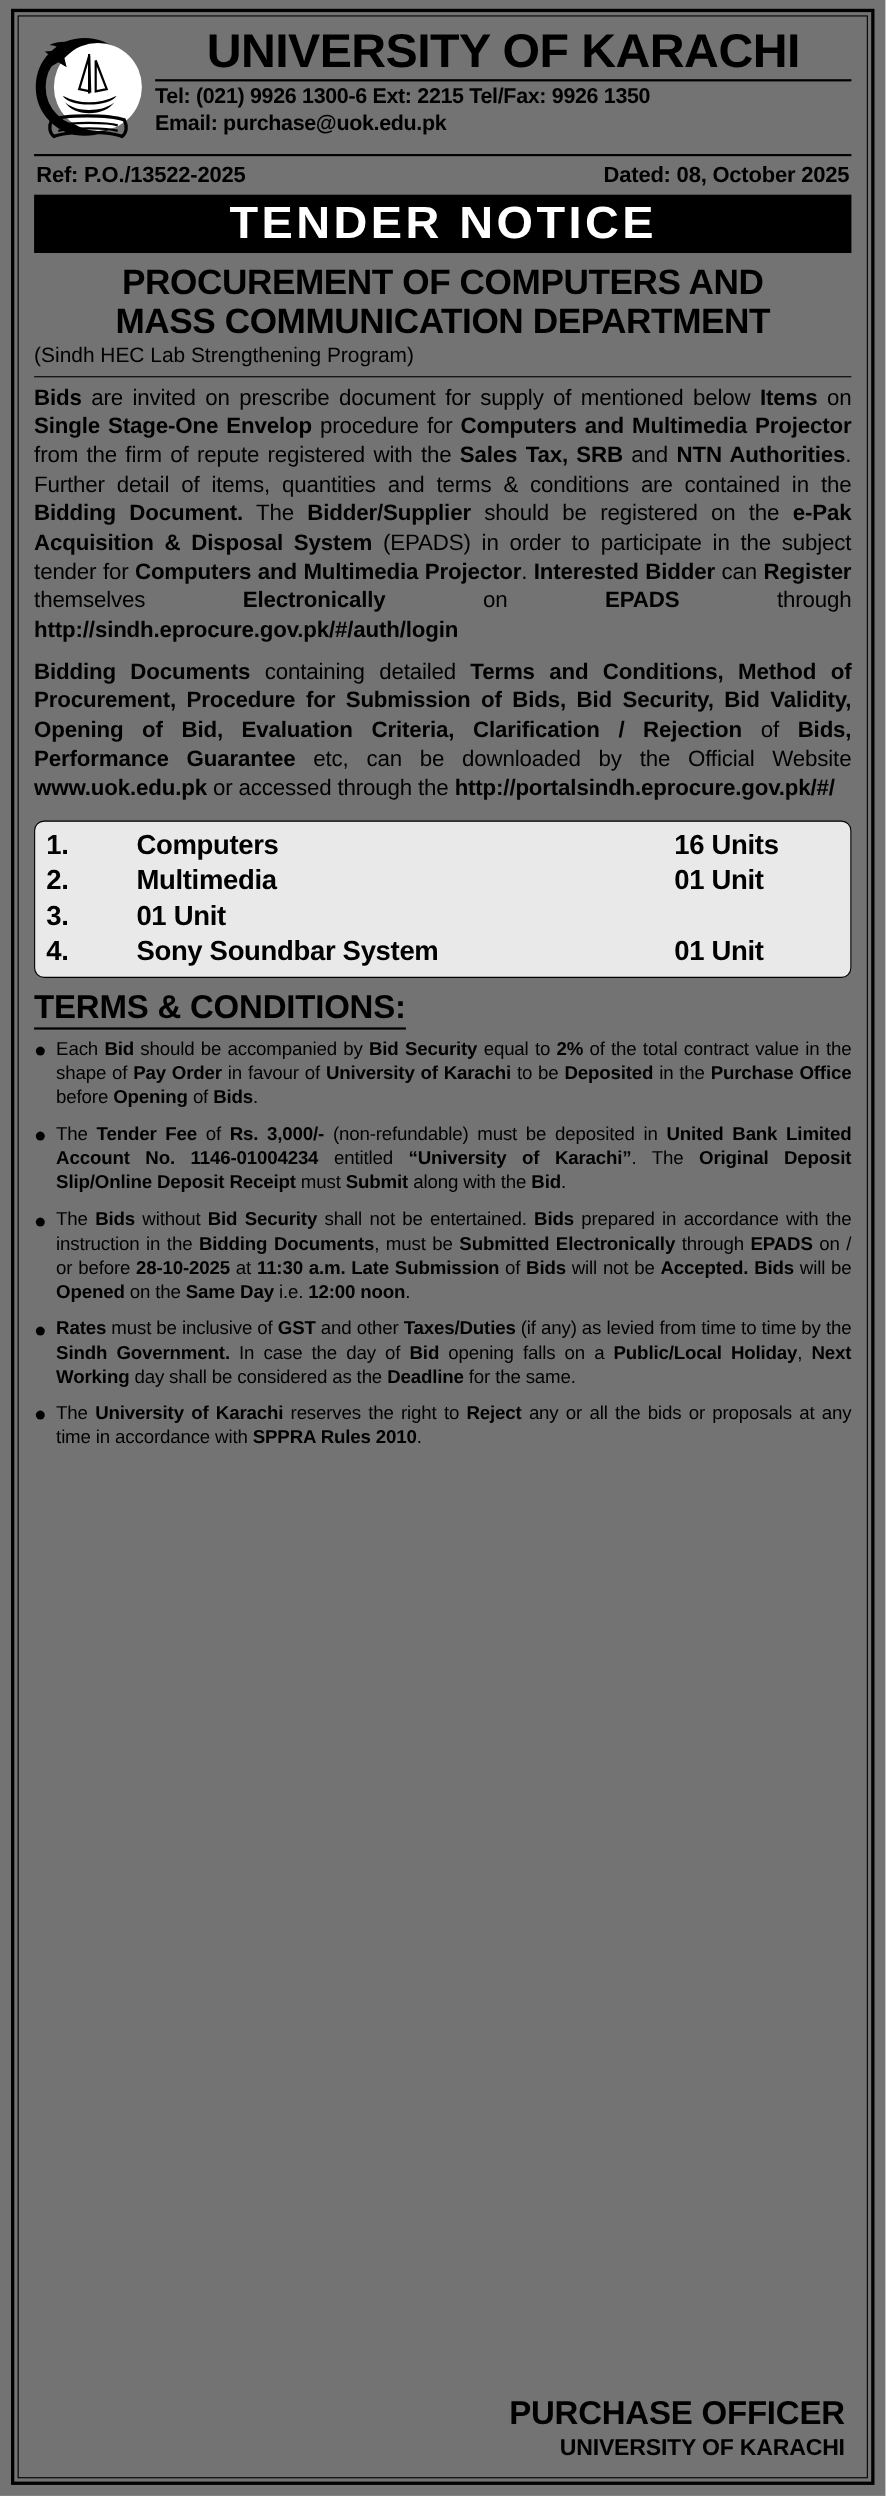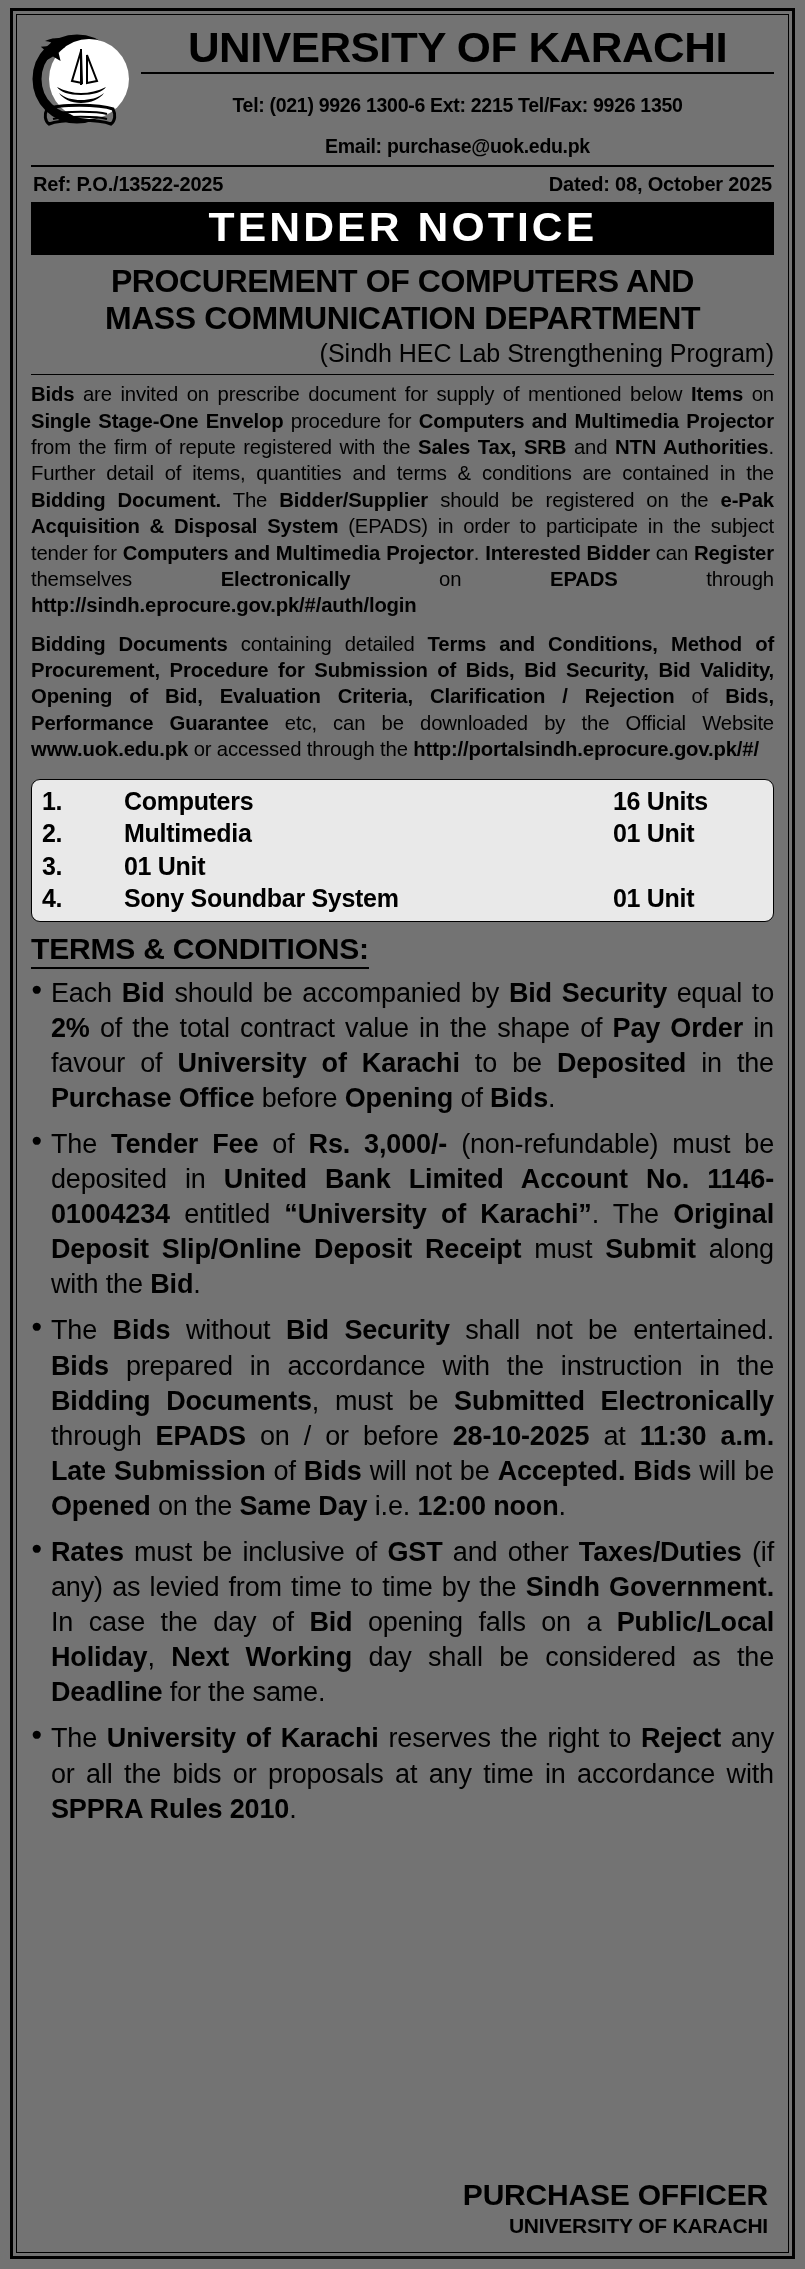--- a/index.html
+++ b/index.html
@@ -63,27 +63,26 @@
     text-align: center;
     transform: scaleX(1.02);
     transform-origin: center;
     white-space: nowrap;
   }
   .title-rule {
     border-top: 2px solid #000;
     margin: 4px 0 3px 0;
   }
   .contact-line {
-    text-align: center;
+    text-align: left;
     font-weight: bold;
     font-size: 19.5px;
     line-height: 1.22;
     letter-spacing: -0.3px;
     white-space: nowrap;
-    margin-top: 17px;
   }
 
   .hdr-sep {
     border-top: 2px solid #000;
     margin: 7px 0 0 0;
   }
 
   
   .refrow {
     display: flex;
@@ -116,22 +115,22 @@
   .subject {
     text-align: center;
     font-weight: bold;
     font-size: 32px;
     line-height: 1.14;
     letter-spacing: -0.4px;
     margin: 2px 0 2px 0;
   }
   .subject div { white-space: nowrap; }
   .program {
-    text-align: right;
-    font-size: 25px;
+    text-align: left;
+    font-size: 19px;
     line-height: 1.2;
     margin-bottom: 3px;
   }
   .thin-rule {
     border-top: 1px solid #000;
     margin: 3px 0 6px 0;
   }
 
   
   .para {
@@ -182,21 +181,21 @@
   }
   .bullet-dot {
     width: 20px;
     min-width: 20px;
     font-size: 19px;
     line-height: 1.30;
     padding-top: 1px;
   }
   .bullet-text {
     flex: 1;
-    font-size: 27px;
+    font-size: 17px;
     line-height: 1.30;
     text-align: justify;
     text-justify: inter-word;
     letter-spacing: -0.15px;
   }
   .bullet-text b { font-weight: bold; }
 
   
   .sign {
     margin-top: auto;

